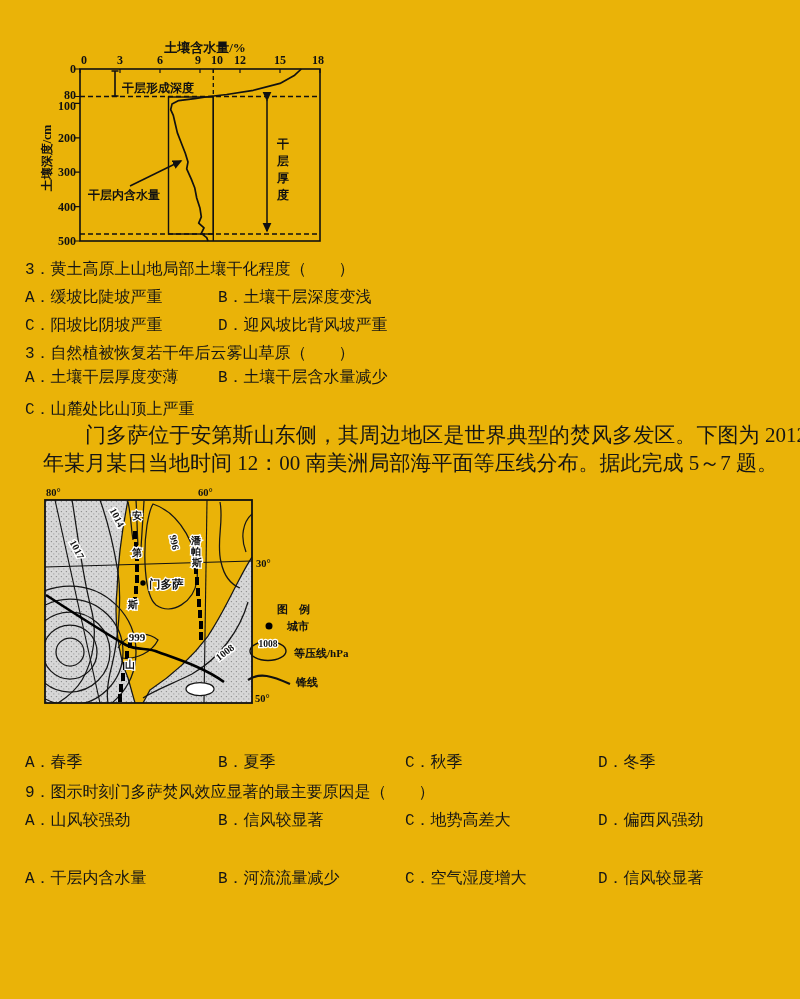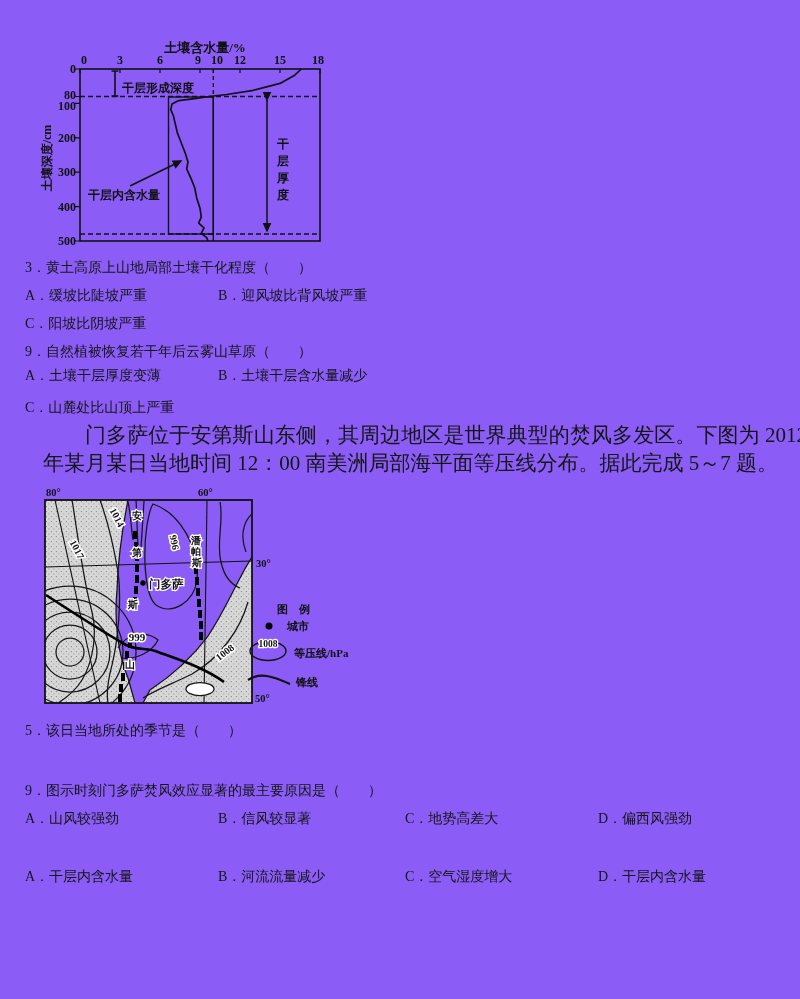--- a/index.html
+++ b/index.html
@@ -1,28 +1,28 @@
 <!DOCTYPE html>
 <html><head>
 <meta charset="utf-8">
 <style>
   html,body{margin:0;padding:0;background:#fff;}
   body{width:800px;height:999px;font-family:"Liberation Serif","DejaVu Serif",serif;color:#151515;}
-  .page{position:relative;width:800px;height:999px;background:#8b5cf6;overflow:hidden;}
+  .page{position:relative;width:800px;height:999px;background:#eab308;overflow:hidden;}
   .fig{position:absolute;}
   svg{display:block;}
   svg text{font-family:"Liberation Serif","DejaVu Serif",serif;fill:#111;}
   .axlbl{font-size:12px;font-weight:bold;}
   .figann{font-size:12px;font-weight:bold;}
   .figtitle{font-size:13px;font-weight:bold;}
   .maplbl{font-size:10.5px;font-weight:bold;}
   .isolbl{font-size:10px;font-weight:bold;stroke:#fff;stroke-width:3px;paint-order:stroke;}
   .mtlbl{font-size:10px;font-weight:bold;stroke:#fff;stroke-width:2.5px;paint-order:stroke;}
   .leglbl{font-size:11px;font-weight:bold;}
-  .tline{position:absolute;left:0;width:780px;height:24px;font-size:14px;white-space:nowrap;}
+  .tline{position:absolute;left:0;width:780px;height:24px;font-size:16px;white-space:nowrap;font-family:Liberation Mono, monospace;}
   .tline span{position:absolute;white-space:nowrap;}
   .c1{left:25px;} .c2{left:218px;} .c3{left:405px;} .c4{left:598px;}
   .para{position:absolute;left:43px;width:764px;font-size:21px;line-height:28px;text-align:justify;text-indent:2em;}
 </style>
 </head>
 <body>
 
 <div class="page">
 
   <svg class="fig" style="left:0;top:38px" width="360" height="212" viewBox="0 38 360 212">
@@ -76,27 +76,28 @@
 
     <line x1="267" y1="100" x2="267" y2="231" stroke="#111" stroke-width="1.5" marker-start="url(#arw)" marker-end="url(#arw)"></line>
     <text class="figann" x="283" y="148" text-anchor="middle"><tspan x="283" dy="0">干</tspan><tspan x="283" dy="17">层</tspan><tspan x="283" dy="17">厚</tspan><tspan x="283" dy="17">度</tspan></text>
   </svg>
 
   <div class="tline" style="top:259px">
       <span class="c1">3．黄土高原上山地局部土壤干化程度（　　）</span>
     </div>
   <div class="tline" style="top:287px">
     <span class="c1">A．缓坡比陡坡严重</span>
-    <span class="c2">B．迎风坡比背风坡严重</span>
+    <span class="c2">B．土壤干层深度变浅</span>
   </div>
   <div class="tline" style="top:315px">
     <span class="c1">C．阳坡比阴坡严重</span>
+    <span class="c2">D．迎风坡比背风坡严重</span>
   </div>
   <div class="tline" style="top:343px">
-      <span class="c1">9．自然植被恢复若干年后云雾山草原（　　）</span>
+      <span class="c1">3．自然植被恢复若干年后云雾山草原（　　）</span>
     </div>
   <div class="tline" style="top:367px">
     <span class="c1">A．土壤干层厚度变薄</span>
     <span class="c2">B．土壤干层含水量减少</span>
   </div>
   <div class="tline" style="top:399px">
     <span class="c1">C．山麓处比山顶上严重</span>
   </div>
 
   <div class="para" style="top:421px">门多萨位于安第斯山东侧，其周边地区是世界典型的焚风多发区。下图为 2012 年某月某日当地时间 12：00 南美洲局部海平面等压线分布。据此完成 5～7 题。</div>
@@ -200,33 +201,36 @@
       <circle cx="269" cy="626" r="3.5" fill="#000"></circle>
       <text class="leglbl" x="287" y="630">城市</text>
       <ellipse cx="268" cy="651" rx="18" ry="9.5" fill="none" stroke="#111" stroke-width="1.4"></ellipse>
       <text x="268" y="647" text-anchor="middle" style="font-size:9.5px;font-weight:bold;stroke:#fff;stroke-width:2.5px;paint-order:stroke">1008</text>
       <text class="leglbl" x="294" y="657">等压线/hPa</text>
       <path d="M248,680 C260,672 272,676 290,684" fill="none" stroke="#111" stroke-width="2.2"></path>
       <text class="leglbl" x="296" y="686">锋线</text>
     </g>
   </svg>
 
-  <div class="tline" style="top:722px">
-      <span class="c1">5．该日当地所处的季节是（　　）</span>
-    </div>
+  <div class="tline" style="top:752px">
+    <span class="c1">A．春季</span>
+    <span class="c2">B．夏季</span>
+    <span class="c3">C．秋季</span>
+    <span class="c4">D．冬季</span>
+  </div>
   <div class="tline" style="top:782px">
       <span class="c1">9．图示时刻门多萨焚风效应显著的最主要原因是（　　）</span>
     </div>
   <div class="tline" style="top:810px">
     <span class="c1">A．山风较强劲</span>
     <span class="c2">B．信风较显著</span>
     <span class="c3">C．地势高差大</span>
     <span class="c4">D．偏西风强劲</span>
   </div>
   <div class="tline" style="top:868px">
     <span class="c1">A．干层内含水量</span>
     <span class="c2">B．河流流量减少</span>
     <span class="c3">C．空气湿度增大</span>
-    <span class="c4">D．干层内含水量</span>
+    <span class="c4">D．信风较显著</span>
   </div>
 
 
 </div>
 
 </body></html>

